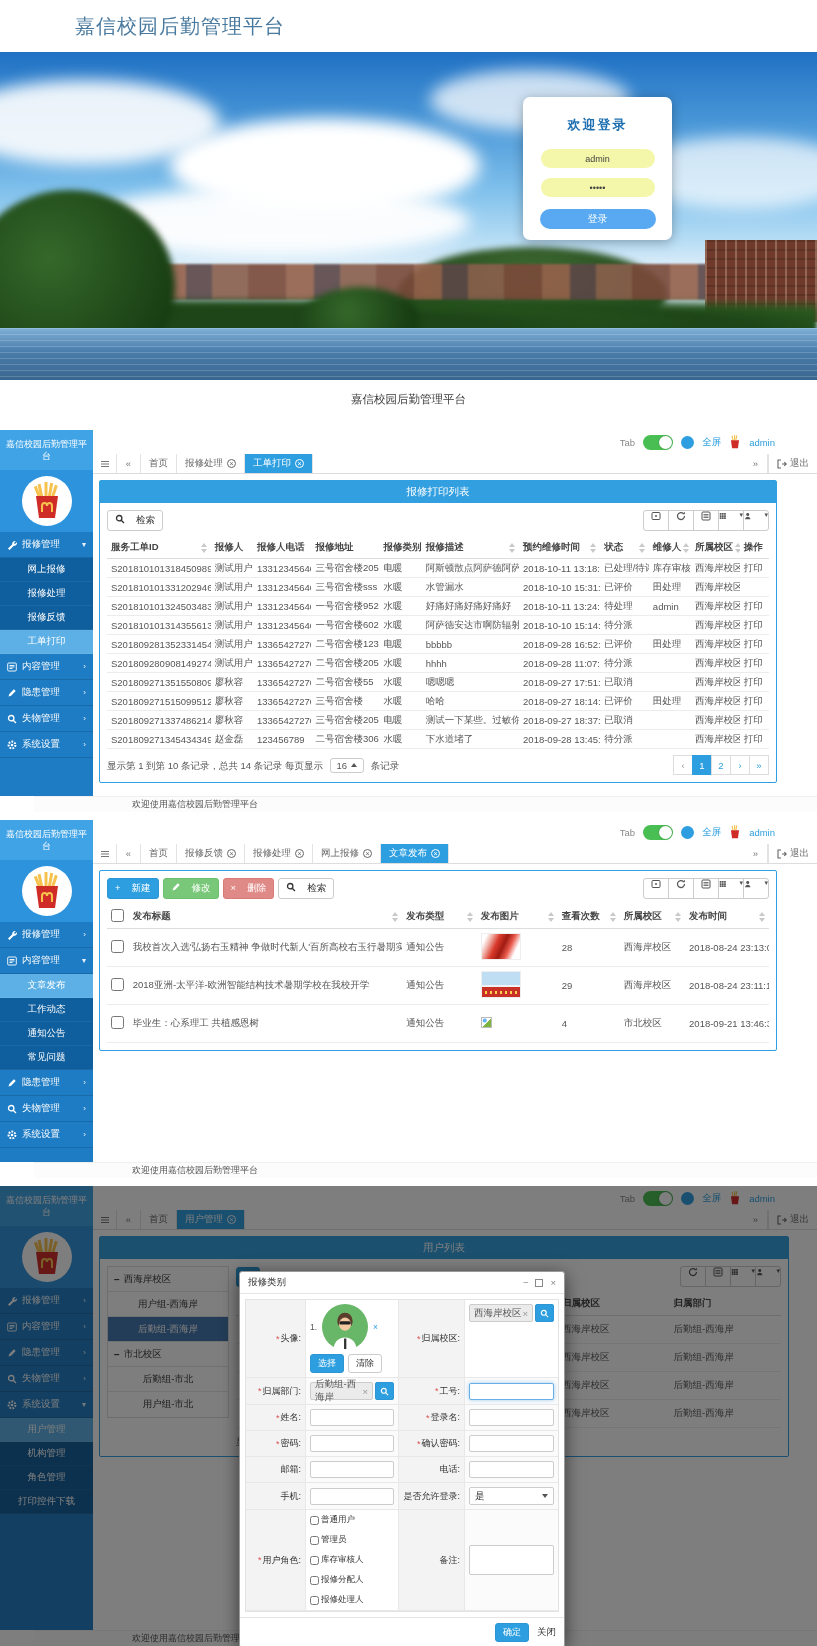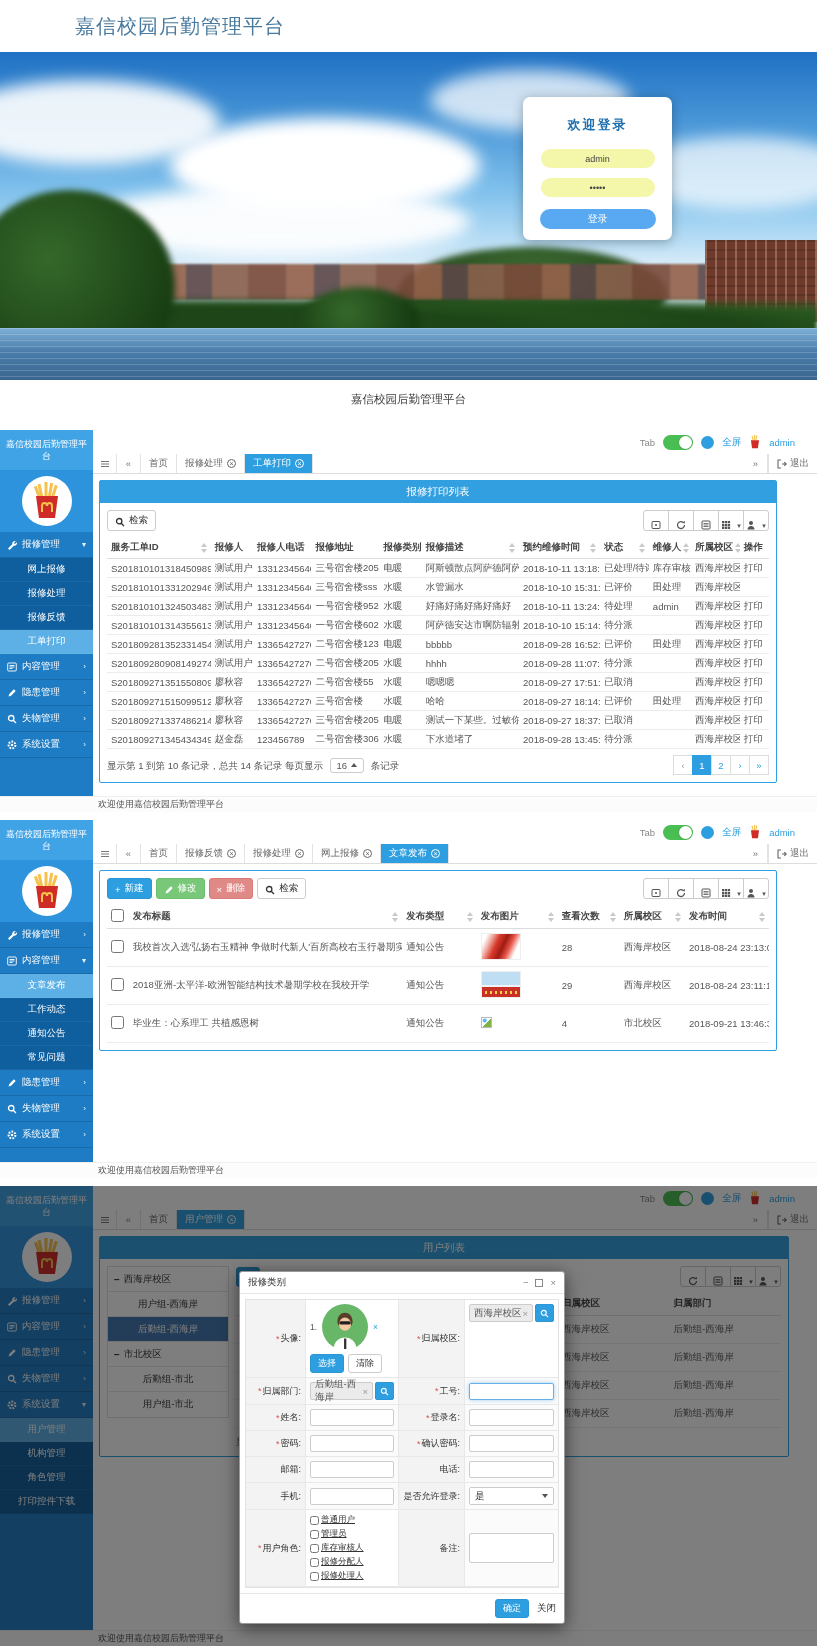--- a/index.html
+++ b/index.html
@@ -55,21 +55,21 @@
   .sb-item { height:26px; display:flex; align-items:center; gap:5px; padding:0 7px; font-size:9.5px;
           border-bottom:1px solid rgba(0,0,0,.14); cursor:pointer; }
   .sb-item .chev { margin-left:auto; font-size:8px; opacity:.9; }
   .sb-ic { width:10px; height:10px; flex-shrink:0; }
   .sb-sub { background:#0f5e9d; }
   .sb-subitem { height:24px; display:flex; align-items:center; justify-content:center; font-size:9.5px;
           border-bottom:1px solid rgba(255,255,255,.06); cursor:pointer; }
   .sb-subitem.active { background:#5cb0e5; }
   .rightpane { flex:1; min-width:0; display:flex; flex-direction:column; background:#fff; }
   .topbar { height:24px; display:flex; align-items:center; justify-content:flex-end; gap:8px;
-          padding-right:22px; font-size:9.5px; }
+          padding-right:42px; font-size:9.5px; }
   .tab-label { color:#888; }
   .toggle { width:30px; height:15px; border-radius:8px; background:#49bf53; position:relative; cursor:pointer; }
   .toggle:after { content:""; position:absolute; right:1px; top:1px; width:13px; height:13px;
           border-radius:50%; background:#fff; box-shadow:0 0 2px rgba(0,0,0,.3); }
   .theme-dot { width:13px; height:13px; border-radius:50%; background:#2d9fe0; cursor:pointer; }
   .blue-link { color:#2d9fe0; cursor:pointer; text-decoration:none; }
   .tabbar { height:20px; display:flex; align-items:stretch; border-bottom:1px solid #ddd;
           font-size:9.5px; color:#666; background:#fff; }
   .tb-cell { width:24px; display:flex; align-items:center; justify-content:center;
           border-right:1px solid #e3e3e3; color:#777; cursor:pointer; }
@@ -80,21 +80,21 @@
           line-height:1; display:flex; align-items:center; justify-content:center; }
   .tb-spacer { flex:1; }
   .logout { display:flex; align-items:center; gap:3px; padding:0 8px; border-left:1px solid #e3e3e3;
           color:#666; cursor:pointer; }
   .content { flex:1; min-height:0; padding:6px 40px 6px 6px; }
   .panel { border:1px solid #2e9fe0; border-radius:2px; background:#fff; }
   .panel-head { background:#319fe0; color:#fff; font-size:10.5px; padding:4px 8px;text-align:center; }
   .panel-body { padding:7px; }
   .tbl-toolbar { display:flex; justify-content:space-between; align-items:center; margin-bottom:6px; }
   .toolbar-left { display:flex; gap:4px; }
-  .btn { display:inline-flex; align-items:flex-end; gap:4px; border:1px solid #ccc; background:#fff;
+  .btn { display:inline-flex; align-items:flex-start; gap:11px; border:1px solid #ccc; background:#fff;
           border-radius:3px; font-size:9.5px; padding:3px 7px; color:#333; cursor:pointer; font-family:inherit; }
   .btn.primary { background:#2d9fe0; border-color:#2b96d3; color:#fff; }
   .btn.success { background:#79c879; border-color:#6cbf6c; color:#fff; }
   .btn.danger { background:#e08a87; border-color:#da7a77; color:#fff; }
   .btn-group { display:inline-flex; }
   .btn-group .btn { width:26px; height:21px; justify-content:center; padding:0; border-radius:0; margin-left:-1px; }
   .btn-group .btn:first-child { border-radius:3px 0 0 3px; margin-left:0; }
   .btn-group .btn:last-child { border-radius:0 3px 3px 0; }
   .tool-ic { width:10px; height:10px; }
   .caret { font-size:7px; color:#555; margin-left:2px; }
@@ -114,21 +114,21 @@
   .psize { display:inline-flex; align-items:center; gap:4px; border:1px solid #ccc; border-radius:3px;
           padding:1px 6px; margin:0 4px; cursor:pointer; }
   .caret-up { width:0; height:0; border-left:3px solid transparent; border-right:3px solid transparent;
           border-bottom:4px solid #555; }
   .pager { display:inline-flex; }
   .pg { min-width:20px; height:20px; border:1px solid #ddd; display:flex; align-items:center;
           justify-content:center; margin-left:-1px; color:#2d9fe0; padding:0 5px; cursor:pointer; background:#fff; }
   .pg.muted { color:#999; }
   .pg.active { background:#2d9fe0; border-color:#2d9fe0; color:#fff; }
   .page-footer { height:16px; background:#fcfcfc; border-top:1px solid #f0f0f0; font-size:9px; color:#555;
-          line-height:15px; padding-left:98px; }
+          line-height:15px; padding-left:98px;margin-left:34px; }
 
   
   .thumb { display:inline-block; }
   .t-red { width:40px; height:27px; border:1px solid #eee;
           background:linear-gradient(115deg,#fff 10%,#f0b3aa 22%,#d93a2b 38%,#a01b12 54%,#e8574a 68%,#fff 84%); }
   .t-campus { width:40px; height:27px; border:1px solid #eee; position:relative;
           background:linear-gradient(180deg,#bfdef4 0 52%,#eef4f8 52% 62%,#c93026 62% 100%); }
   .t-campus:after { content:""; position:absolute; left:3px; right:3px; bottom:3px; height:3px;
           background:repeating-linear-gradient(90deg,#ffd24d 0 2px,transparent 2px 5px); }
   .t-broken { width:11px; height:11px; border:1px solid #bbb; background:
@@ -177,21 +177,21 @@
           display:flex; align-items:center; justify-content:center; margin-left:2px; cursor:pointer; flex-shrink:0; }
   .av-row { flex-direction:column; align-items:center; gap:4px; background:#fff; }
   .av-line { display:flex; align-items:center; gap:5px; }
   .av-num { font-size:8.5px; color:#555; } .av-x { font-size:8.5px; color:#2d9fe0; cursor:pointer; }
   .av-btns { display:flex; gap:4px; }
   .btn.xs { padding:2px 7px; font-size:9px; }
   .sel { flex:1; height:18px; border:1px solid #ccc; border-radius:2px; background:#fff; display:flex;
           align-items:center; padding:0 5px; color:#333; cursor:pointer; }
   .sel .caret-d { margin-left:auto; width:0; height:0; border-left:3px solid transparent;
           border-right:3px solid transparent; border-top:4px solid #555; }
-  .roles { flex-wrap:wrap; gap:2px 4px; font-size:8.5px; background:#fff;text-decoration:underline; }
+  .roles { flex-wrap:wrap; gap:8px 4px; font-size:8.5px; background:#fff; }
   .roles label { display:inline-flex; align-items:center; gap:2px; cursor:pointer; }
   .roles input { width:9px; height:9px; }
   .ta { width:100%; height:30px; border:1px solid #ccc; border-radius:2px; resize:none;
           font-family:inherit; font-size:9px; outline:none; }
   .modal-foot { padding:5px 8px; border-top:1px solid #e5e5e5; display:flex; justify-content:flex-end;
           align-items:center; gap:8px; }
   .plain-btn { background:none; border:none; font-size:9.5px; color:#333; cursor:pointer; font-family:Liberation Serif, serif; }
   .field-wrap { display:flex; align-items:center; width:100%; }
   .topcell { align-items:flex-start; background:#fff; }
 </style>

